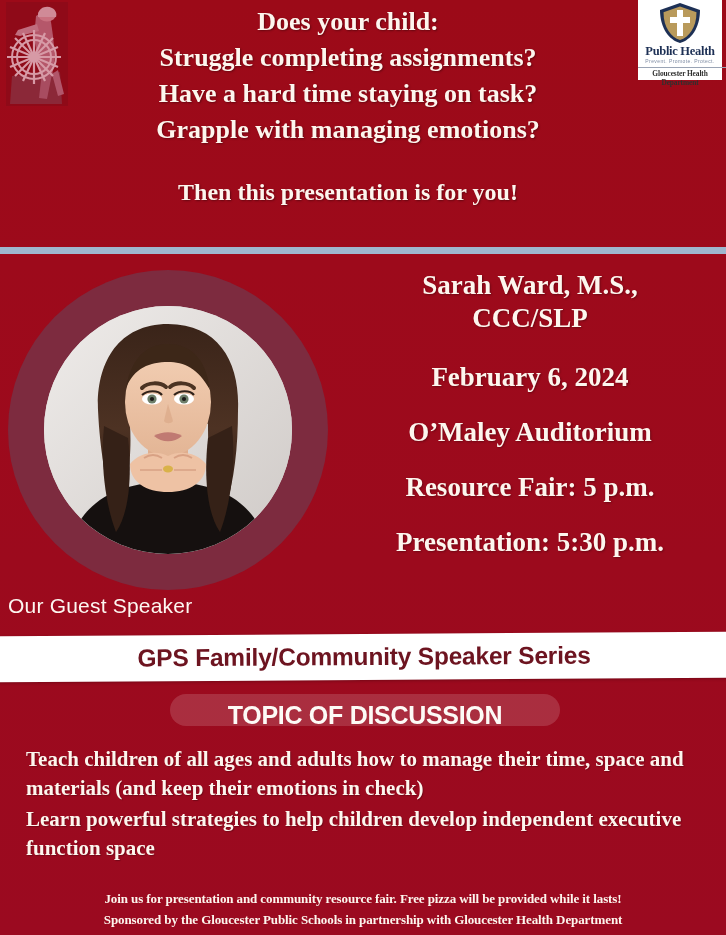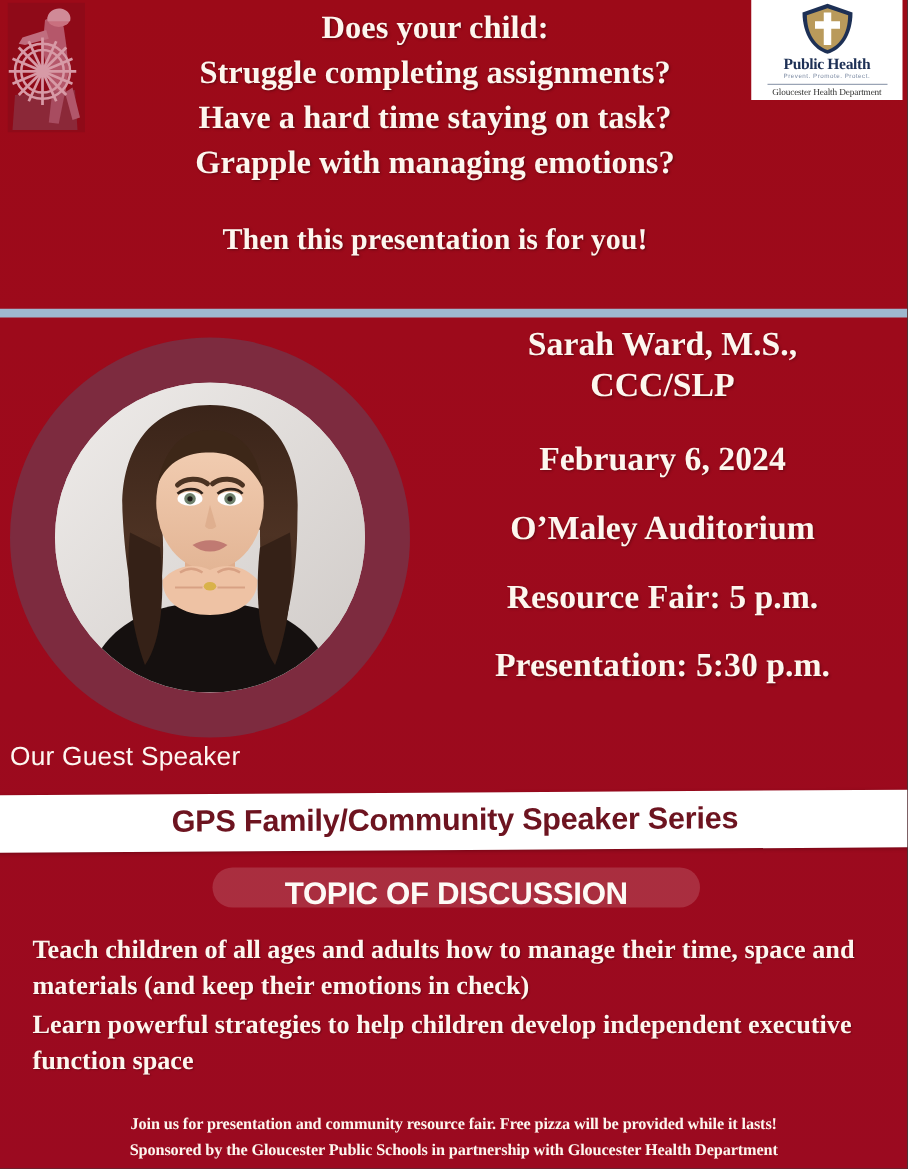--- a/index.html
+++ b/index.html
@@ -24,21 +24,21 @@
     height: 248px;
   }
   .statue {
     position: absolute;
     left: 6px; top: 2px;
     width: 62px; height: 104px;
   }
   .logo-box {
     position: absolute;
     right: 4px; top: 0;
-    width: 121px; height: 80px;
+    width: 84px; height: 80px;
     background: #ffffff;
     box-sizing: border-box;
     padding-top: 2px;
     text-align: center;
   }
   .logo-shield { display:block; margin: 0 auto; }
   .logo-title {
     font-family: "Liberation Serif", serif;
     font-weight: bold;
     font-size: 12.5px;
@@ -54,21 +54,21 @@
     letter-spacing: 0.4px;
     line-height: 7px;
   }
   .logo-rule {
     width: 96px; height: 1px;
     background: #9aa4b5;
     margin: 2px auto 1px auto;
   }
   .logo-dept {
     font-family: "Liberation Serif", serif;
-    font-weight: normal;
+    font-weight: bold;
     font-size: 7.4px;
     color: #30302f;
     letter-spacing: -0.1px;
     line-height: 9px;
   }
 
   .headline {
     position: absolute;
     left: 78px; top: 4px;
     width: 540px;
@@ -119,21 +119,21 @@
     width: 320px;
     text-align: left;
     color: #fdf7f1;
     font-family: "Liberation Sans", sans-serif;
     font-size: 21px;
     letter-spacing: 0.2px;
   }
 
   .details {
     position: absolute;
-    left: 340px; top: 5px;
+    left: 340px; top: 15px;
     width: 380px;
     text-align: center;
     color: #fdf6ee;
     font-family: "Liberation Serif", serif;
     font-weight: bold;
     text-shadow: 1px 1px 2px rgba(0,0,0,0.3);
   }
   .details .d-line { font-size: 27px; line-height: 33px; }
   .details .d-gap { height: 26px; }
   .details .d-gap-sm { height: 22px; }

